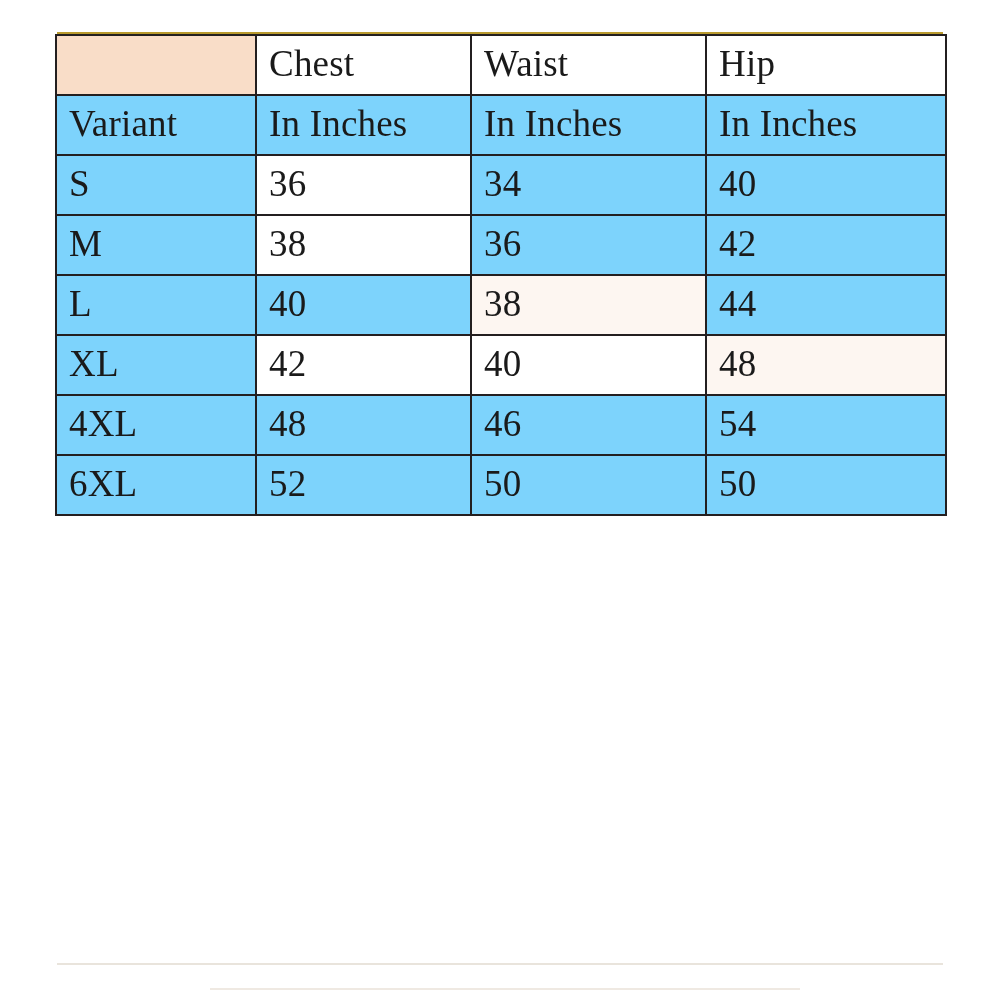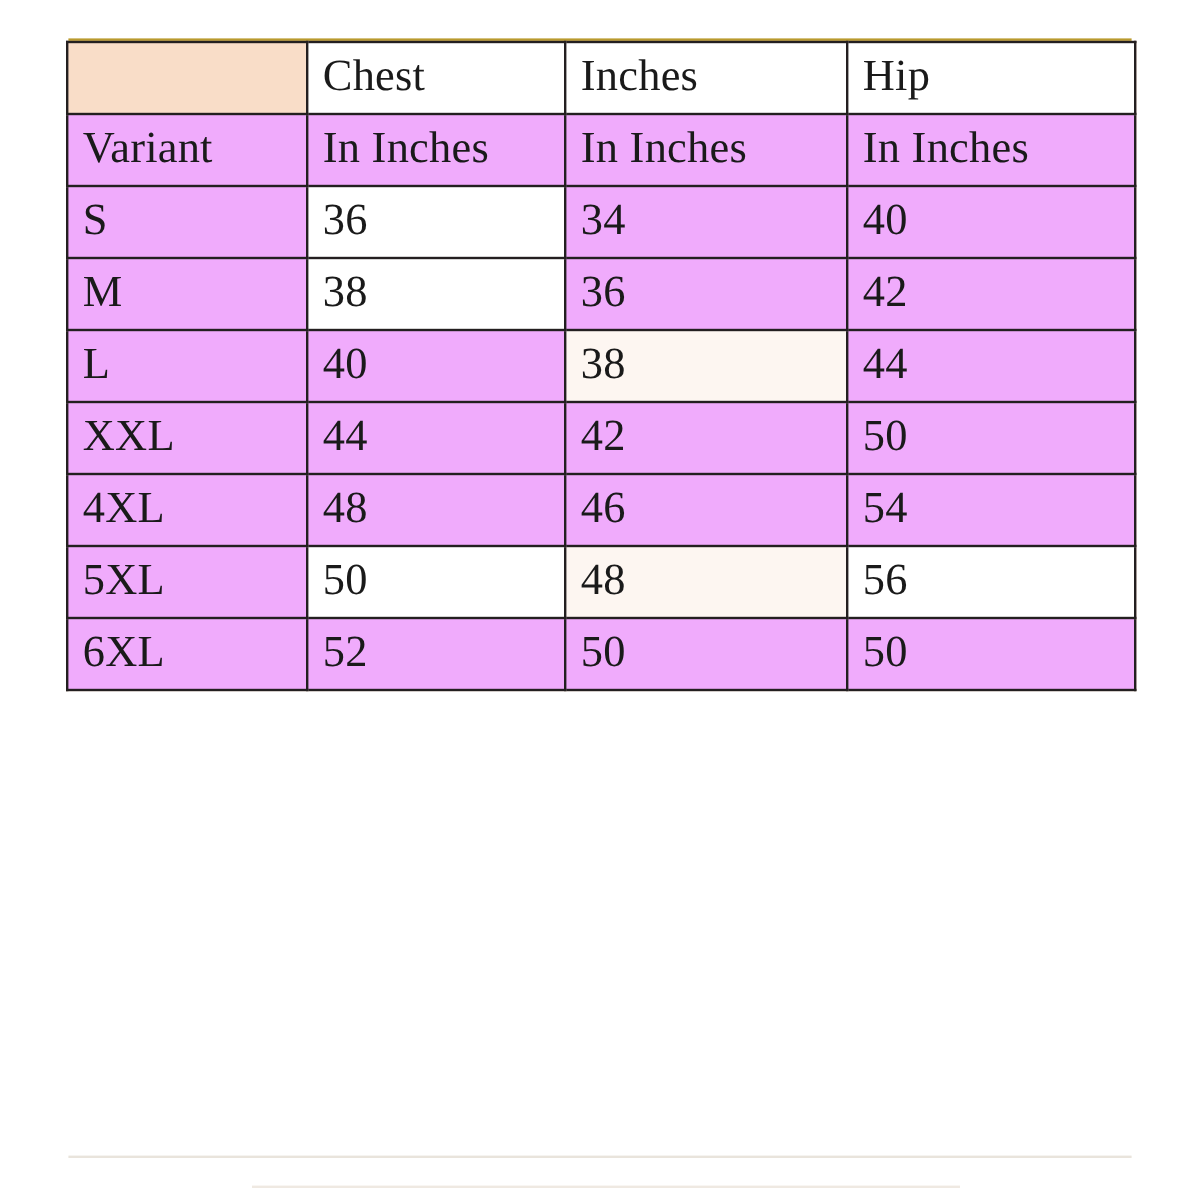--- a/index.html
+++ b/index.html
@@ -42,21 +42,21 @@
     border: 2px solid #231f20;
     padding: 6px 10px 8px 12px;
     font-size: 37px;
     line-height: 1.05;
     vertical-align: middle;
     height: 60px;
     box-sizing: border-box;
     letter-spacing: 0.2px;
   }
   
-  .tint-peach { background: #f0abfc; }
+  .tint-peach { background: #7dd3fc; }
   .tint-light { background: #fdf6f1; }
   .tint-white { background: #ffffff; }
 
   .hdr-blank { background: #f9ddc8; }
 
   .top-rule {
     position: absolute;
     left: 57px;
     top: 32px;
     width: 886px;
@@ -92,21 +92,21 @@
       <colgroup>
         <col class="c0">
           <col class="c1">
           <col class="c2">
           <col class="c3">
       </colgroup>
       <tbody>
         <tr>
           <td class="hdr-blank"></td>
           <td class="tint-white">Chest</td>
-          <td class="tint-white">Inches</td>
+          <td class="tint-white">Waist</td>
           <td class="tint-white">Hip</td>
         </tr>
         <tr>
           <td class="tint-peach">Variant</td>
           <td class="tint-peach">In Inches</td>
           <td class="tint-peach">In Inches</td>
           <td class="tint-peach">In Inches</td>
         </tr>
 
         <tr>
@@ -121,36 +121,30 @@
           <td class="tint-peach">36</td>
           <td class="tint-peach">42</td>
         </tr>
         <tr>
           <td class="tint-peach">L</td>
           <td class="tint-peach">40</td>
           <td class="tint-light">38</td>
           <td class="tint-peach">44</td>
         </tr>
         <tr>
-          <td class="tint-peach">XXL</td>
-          <td class="tint-peach">44</td>
-          <td class="tint-peach">42</td>
-          <td class="tint-peach">50</td>
+          <td class="tint-peach">XL</td>
+          <td class="tint-white">42</td>
+          <td class="tint-white">40</td>
+          <td class="tint-light">48</td>
         </tr>
         <tr>
           <td class="tint-peach">4XL</td>
           <td class="tint-peach">48</td>
           <td class="tint-peach">46</td>
           <td class="tint-peach">54</td>
-        </tr>
-        <tr>
-          <td class="tint-peach">5XL</td>
-          <td class="tint-white">50</td>
-          <td class="tint-light">48</td>
-          <td class="tint-white">56</td>
         </tr>
         <tr>
           <td class="tint-peach">6XL</td>
           <td class="tint-peach">52</td>
           <td class="tint-peach">50</td>
           <td class="tint-peach">50</td>
         </tr>
       </tbody>
     </table>
   </div>

